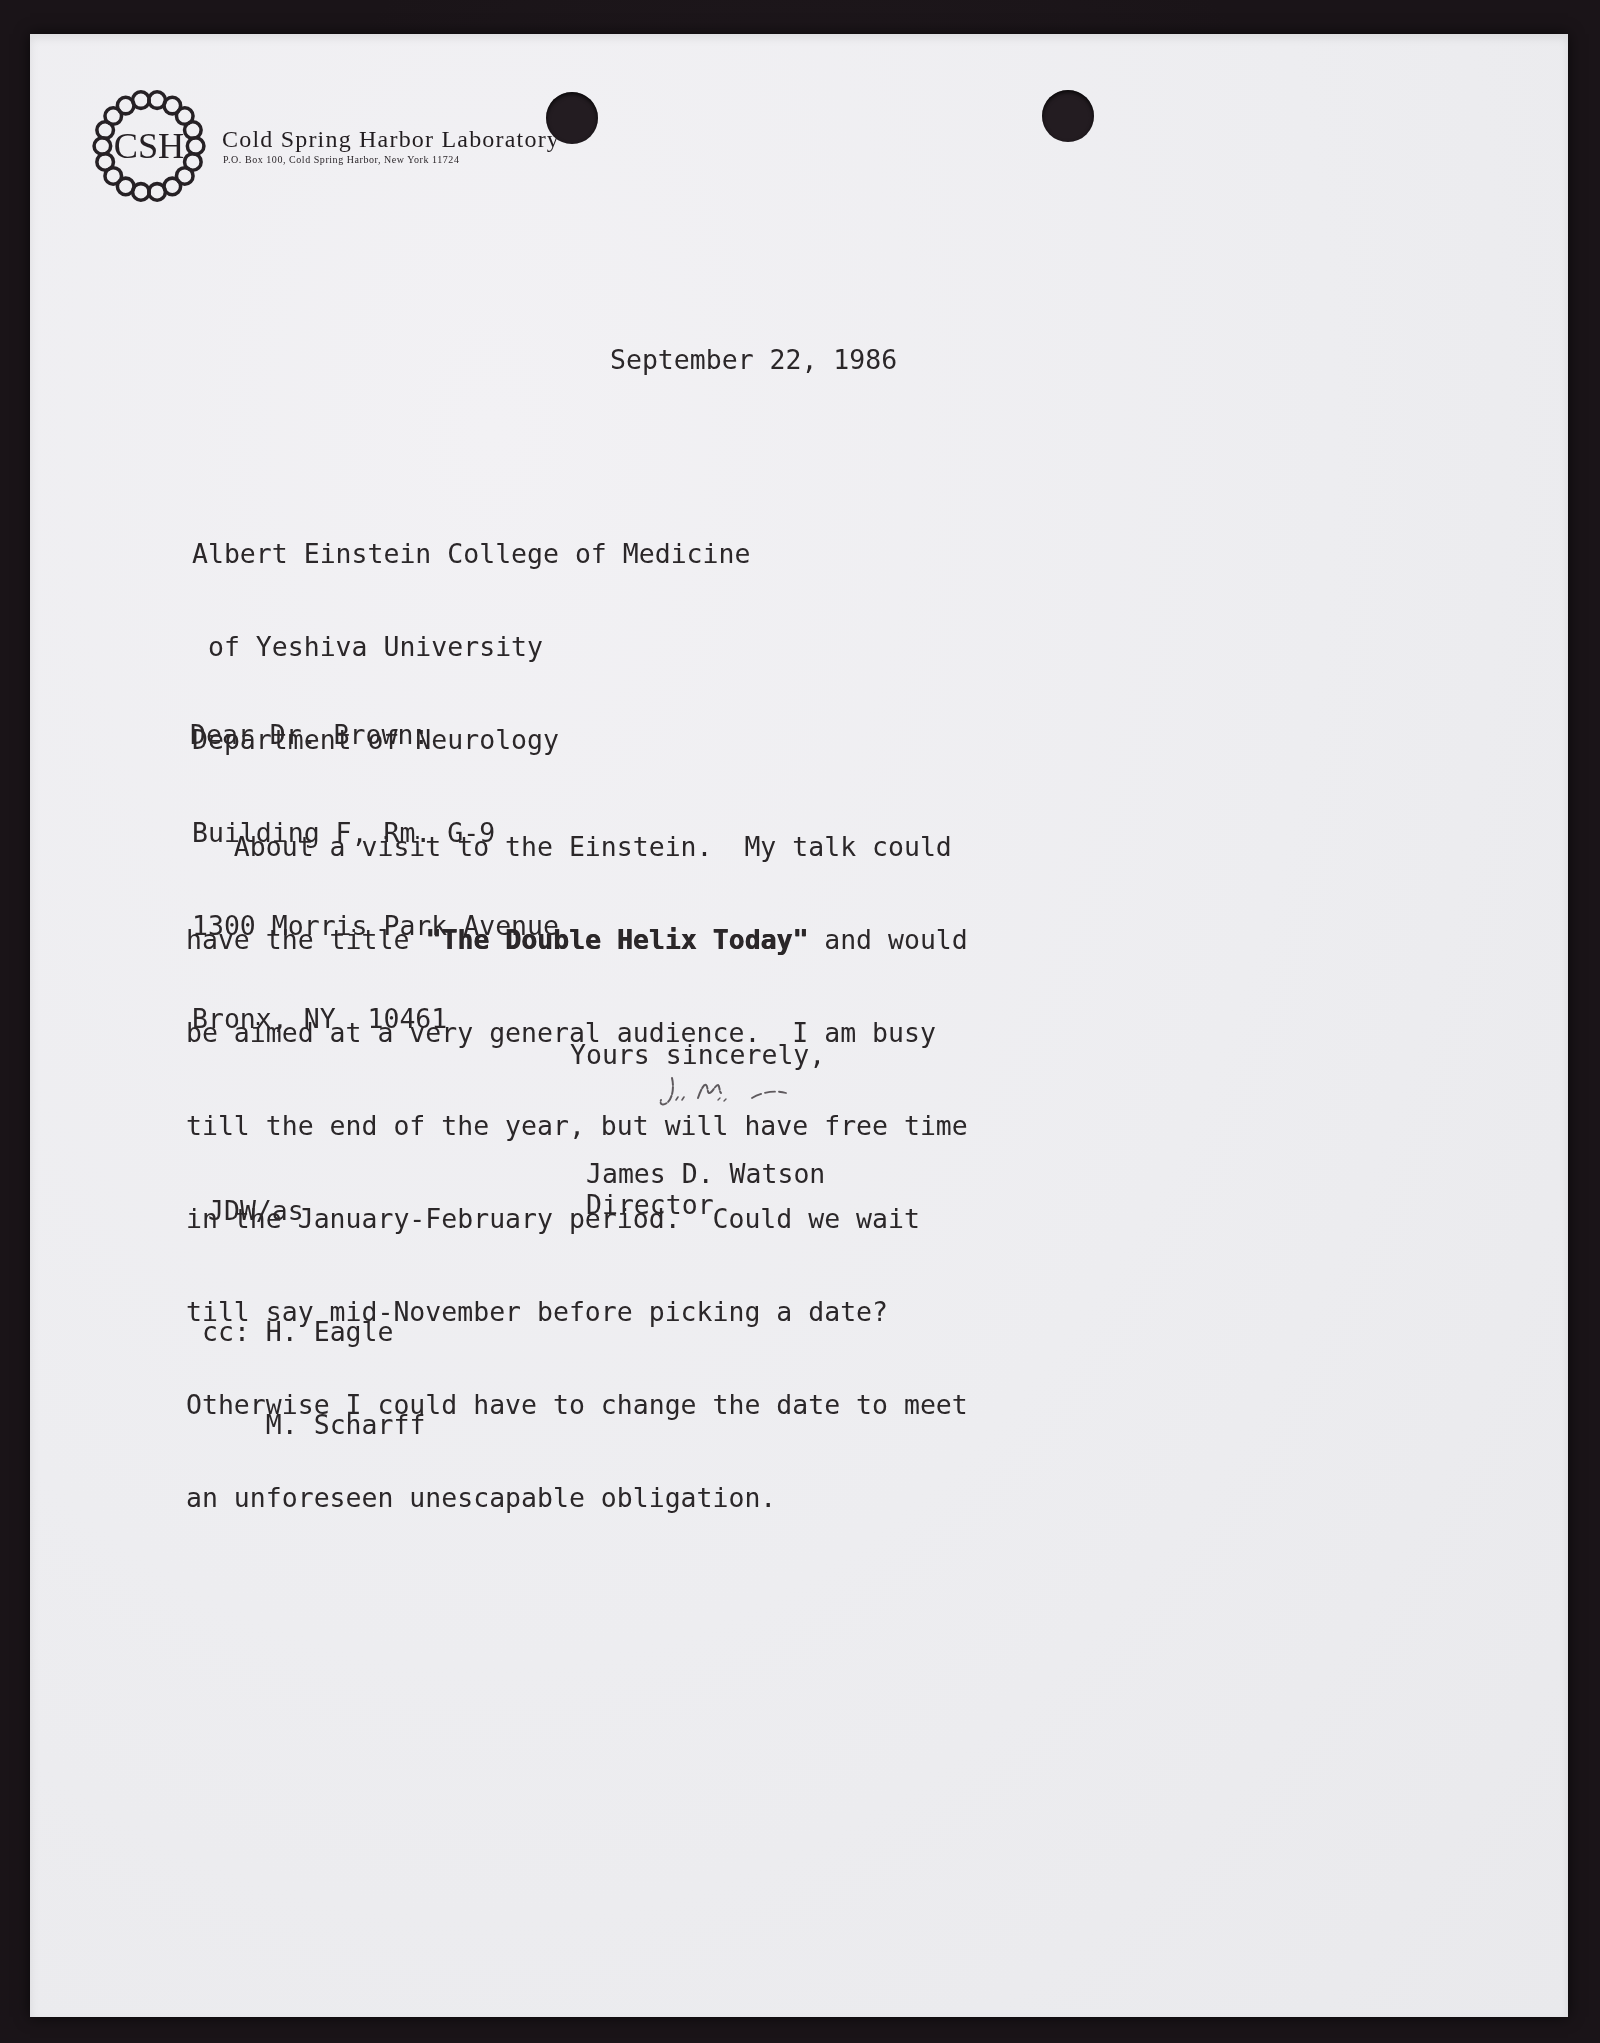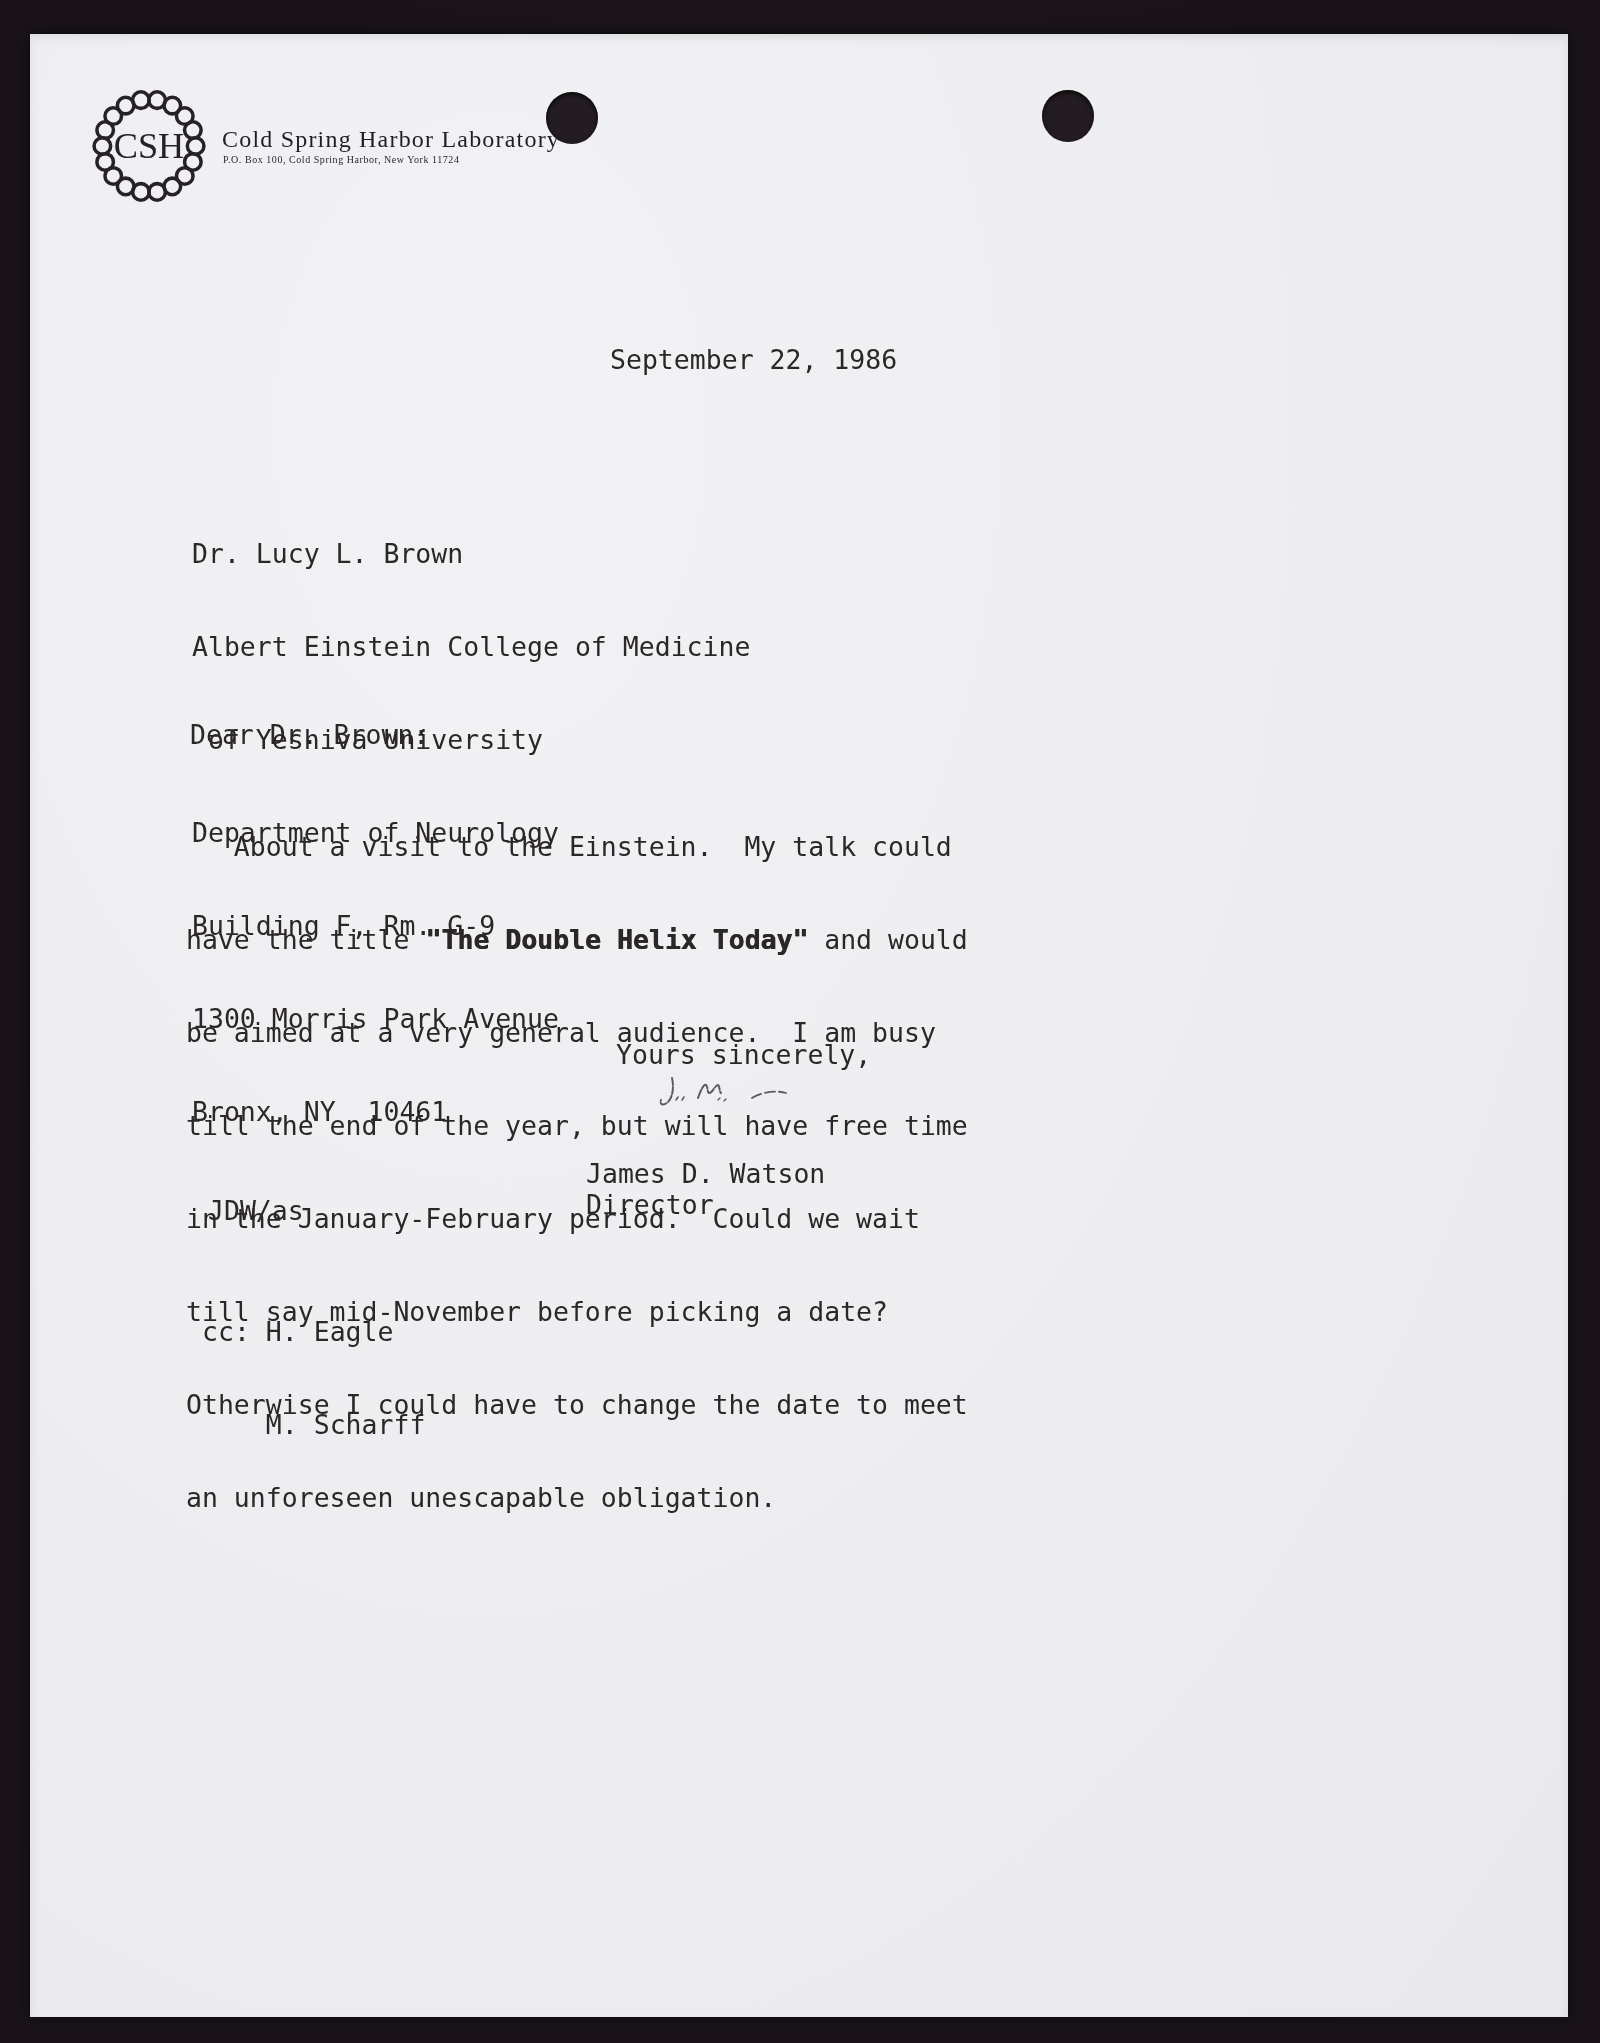--- a/index.html
+++ b/index.html
@@ -68,21 +68,21 @@
     line-height: 31px;
     color: #2b2729;
     white-space: pre;
     letter-spacing: 0px;
     margin-top: 24px;
   }
   .date-line   { left: 580px; top: 286px; }
   .recipient   { left: 162px; top: 418px; }
   .salutation  { left: 160px; top: 661px; }
   .body-par    { left: 156px; top: 711px; }
-  .closing     { left: 586px; top: 981px; }
+  .closing     { left: 540px; top: 981px; }
   .sig-name    { left: 556px; top: 1100px; }
   .sig-title   { left: 556px; top: 1131px; }
   .typist      { left: 178px; top: 1137px; }
   .cc-block    { left: 172px; top: 1196px; }
 
   .bold-title {
     font-weight: bold;
     text-shadow: 0.6px 0 0 #2b2729;
   }
   .signature-svg {
@@ -124,21 +124,20 @@
     </g>
     <text x="55" y="67" text-anchor="middle" font-family="Liberation Serif, serif" font-size="35" fill="#262125" letter-spacing="0">CSH</text>
   </svg>
 
   <div class="org-name">Cold Spring Harbor Laboratory</div>
   <div class="org-address">P.O. Box 100, Cold Spring Harbor, New York 11724</div>
 
   <div class="typed date-line">September 22, 1986</div>
 
   <div class="typed recipient">
-    <div>Dr. Lucy L. Brown</div>
     <div>Albert Einstein College of Medicine</div>
     <div> of Yeshiva University</div>
     <div>Department of Neurology</div>
     <div>Building F, Rm. G-9</div>
     <div>1300 Morris Park Avenue</div>
     <div>Bronx, NY  10461</div>
   </div>
 
   <div class="typed salutation">Dear Dr. Brown:</div>
 

